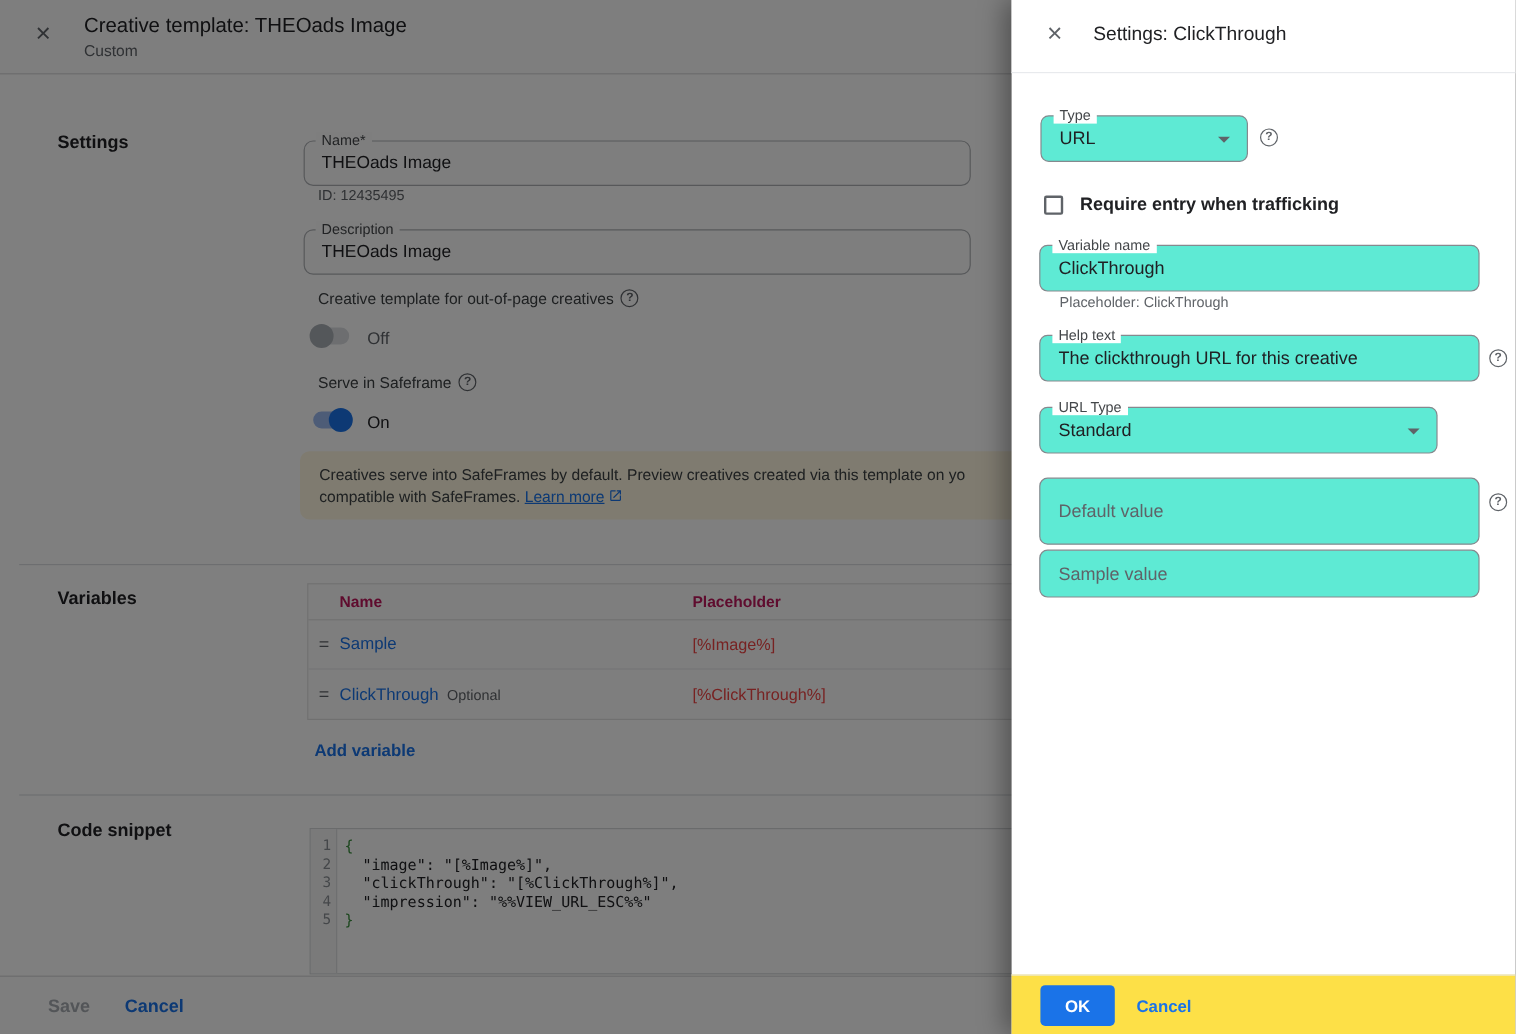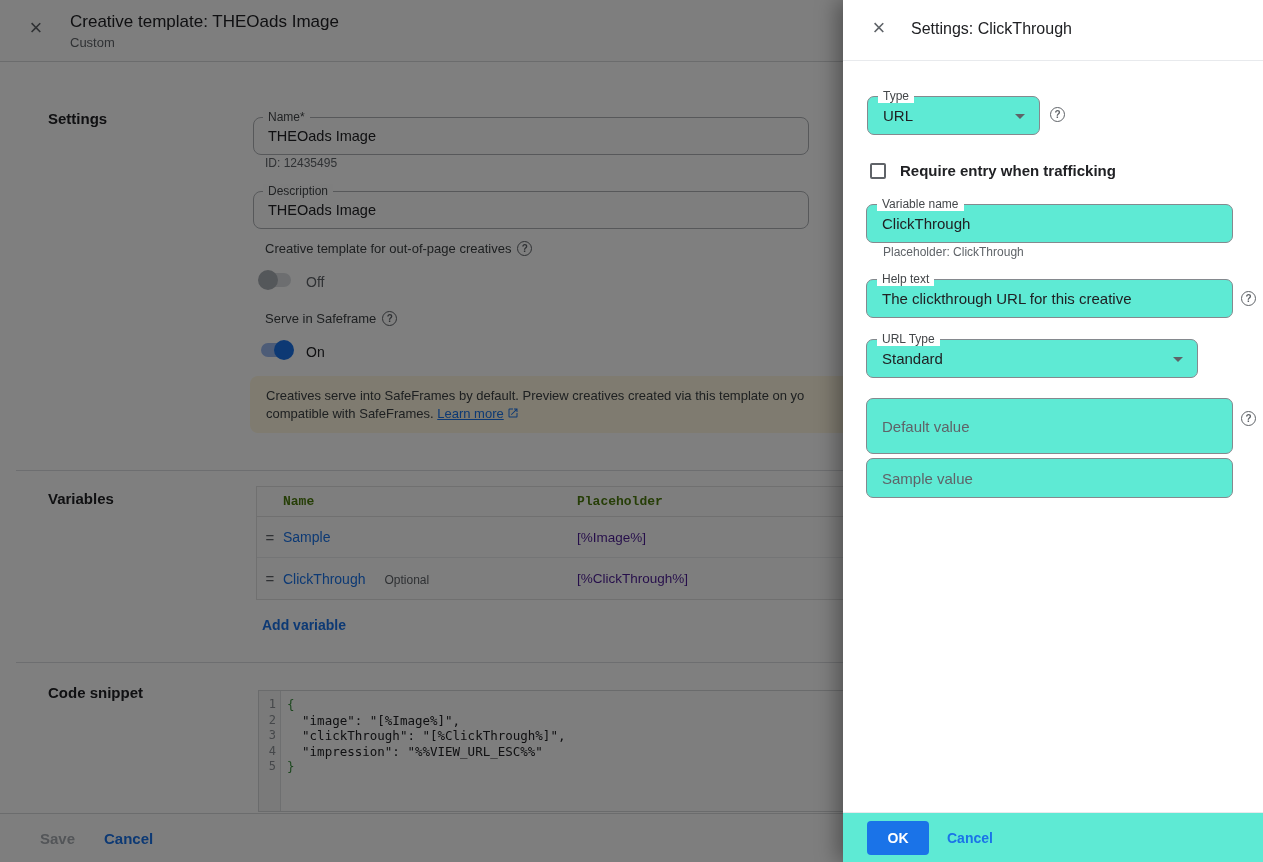--- a/index.html
+++ b/index.html
@@ -43,25 +43,25 @@
   .ext-icon svg { display:block; width:12px; height:12px; fill:#1a73e8; }
 
   .divider { position:absolute; left:16px; right:0; height:1px; background:#dadce0; }
 
   
   .vtable { position:absolute; left:256px; top:486px; width:704px; border:1px solid #e0e0e0; background:#fdfdfd; }
   .vrow { display:grid; grid-template-columns:26px 294px 1fr; align-items:center; }
   .vrow.head { height:30px; border-bottom:1px solid #e0e0e0; }
   .vrow.data { height:41px; border-bottom:1px solid #e8eaed; }
   .vrow.data:last-child { border-bottom:none; }
-  .vhead-cell { font-size:13px; font-weight:700; color:#4d7c0f;font-family:Liberation Mono, monospace; }
+  .vhead-cell { font-size:13px; font-weight:700; color:#be185d; }
   .vhandle { text-align:center; font-size:15px; color:#5f6368; cursor:grab; }
   .vname { font-size:14px; color:#1a73e8; cursor:pointer; }
-  .vopt { font-size:12px; color:#5f6368; margin-left:19px; }
-  .vph { font-size:13.5px; color:#4c1d95; }
+  .vopt { font-size:12px; color:#5f6368; margin-left:7px; }
+  .vph { font-size:13.5px; color:#ef4444; }
   .add-var { position:absolute; left:262px; top:617px; font-size:14px; font-weight:700; color:#1a73e8; cursor:pointer; }
 
   
   .editor { position:absolute; left:258px; top:690px; width:600px; height:122px; background:#fdfdfd; border:1px solid #d5d7d9; display:flex; }
   .gutter { width:22px; background:#f5f5f5; border-right:1px solid #dcdee0; padding-top:6px; }
   .gutter .ln { font-family:"DejaVu Sans Mono", monospace; font-size:12px; line-height:15.5px; color:#8a8f94; text-align:right; padding-right:4px; }
   .codearea { flex:1; padding:6px 0 0 6px; overflow:hidden; }
   .cl { font-family:"DejaVu Sans Mono", monospace; font-size:12.5px; line-height:15.5px; color:#202124; white-space:pre; }
   .cl.tok-green { color:#388e3c; }
 
@@ -83,21 +83,21 @@
   .pfield input, .pfield .fval { position:absolute; left:15px; top:0; right:28px; height:100%; border:none; outline:none; background:transparent; font-family:"Liberation Sans", sans-serif; font-size:15px; color:#202124; display:flex; align-items:center; }
   .pfield input::placeholder { color:#5f6368; opacity:1; }
   .dd-arrow { position:absolute; right:14px; top:50%; margin-top:-2px; width:0; height:0; border-left:5px solid transparent; border-right:5px solid transparent; border-top:5px solid #5f6368; }
 
   .chk-row { position:absolute; left:27px; top:162px; display:flex; align-items:center; gap:14px; cursor:pointer; }
   .chk-box { width:16px; height:16px; border:2px solid #5f6368; border-radius:2px; background:#fff; }
   .chk-label { font-size:15px; font-weight:700; color:#202124; }
 
   .p-help { position:absolute; }
 
-  .p-footer { position:absolute; bottom:0; left:0; width:100%; height:50px; border-top:1px solid #e8eaed; background:#5eead4; }
+  .p-footer { position:absolute; bottom:0; left:0; width:100%; height:50px; border-top:1px solid #e8eaed; background:#fde047; }
   .btn-ok { position:absolute; left:24px; top:8px; width:62px; height:34px; background:#1a73e8; color:#fff; font-size:14px; font-weight:700; border:none; border-radius:4px; cursor:pointer; font-family:"Liberation Sans", sans-serif; }
   .btn-cancel-panel { position:absolute; left:104px; top:0; height:50px; line-height:50px; font-size:14px; font-weight:700; color:#1a73e8; cursor:pointer; }
 </style>
 </head>
 <body>
 
 <div class="stage">
 
   <div class="main">
 

